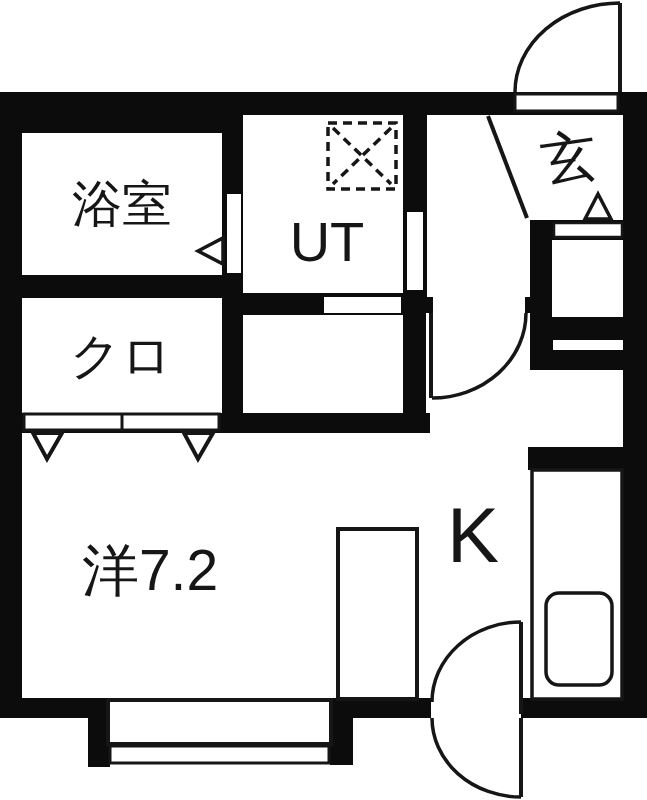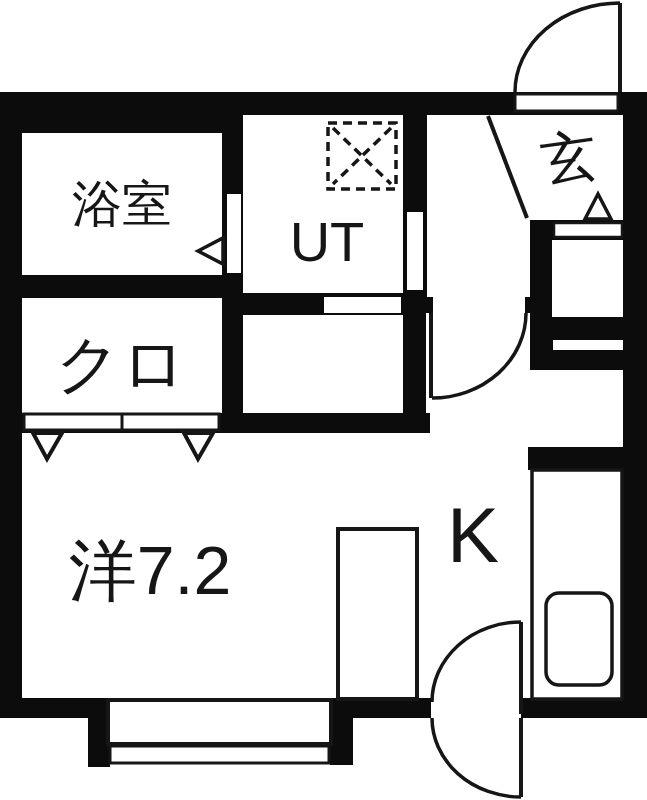--- a/index.html
+++ b/index.html
@@ -4,25 +4,25 @@
 <style>
   html,body{margin:0;padding:0;background:#ffffff;}
   .stage{position:relative;width:647px;height:800px;background:#ffffff;overflow:hidden;
          font-family:"Liberation Sans","DejaVu Sans",sans-serif;}
   .wall-bg{position:absolute;left:0;top:92px;width:647px;height:626px;background:#0c0c0c;z-index:1;}
   .room{position:absolute;background:#ffffff;z-index:2;}
   .overlay{position:absolute;left:0;top:0;z-index:10;}
   .lbl{position:absolute;transform:translate(-50%,-50%);color:#161616;line-height:1;
        white-space:nowrap;z-index:30;font-weight:400;}
   .lbl-bathroom{left:122px;top:204px;font-size:50px;}
-  .lbl-closet{left:121px;top:356px;font-size:64px;margin-top:8px;}
+  .lbl-closet{left:121px;top:356px;font-size:50px;}
   .lbl-ut{left:327px;top:242px;font-size:56px;text-align:right;}
   .lbl-wc{left:321px;top:360px;font-size:66px;}
   .lbl-entrance{left:569px;top:158px;font-size:56px;transform:translate(-50%,-50%) rotate(-8deg);}
-  .lbl-living{left:150px;top:570px;font-size:68px;}
+  .lbl-living{left:150px;top:570px;font-size:57px;}
   .lbl-kitchen{left:473px;top:535px;font-size:78px;}
 </style>
 </head>
 <body>
 
 <div class="stage">
 
   <div class="wall-bg"></div>
 
   <div class="room" style="left:22px;top:133px;width:200px;height:142px"></div>

